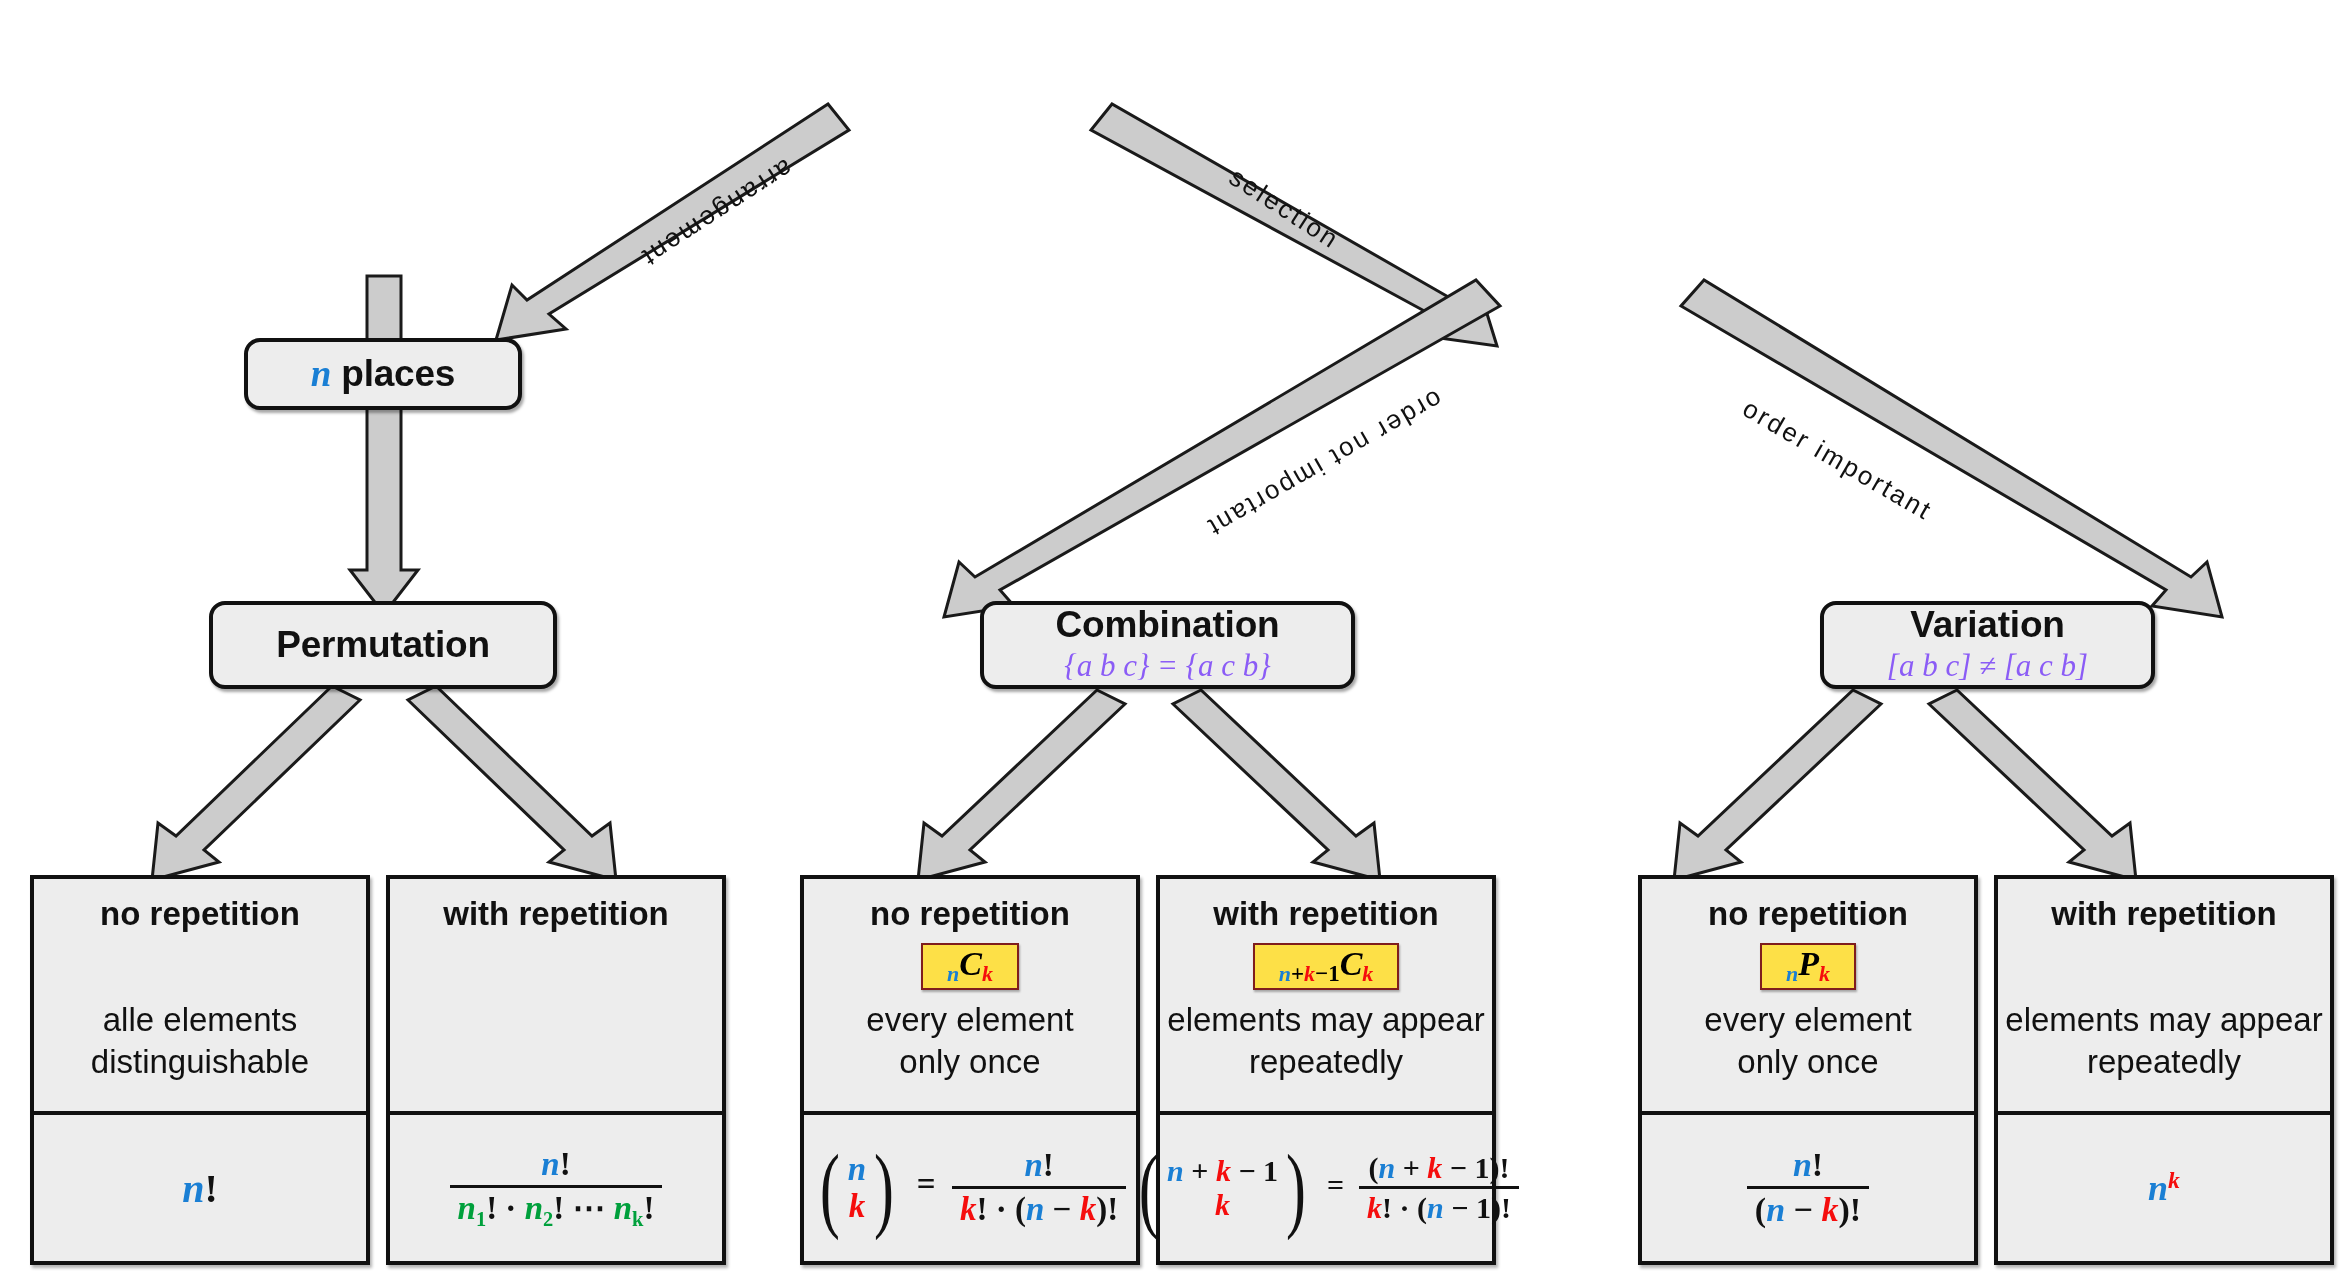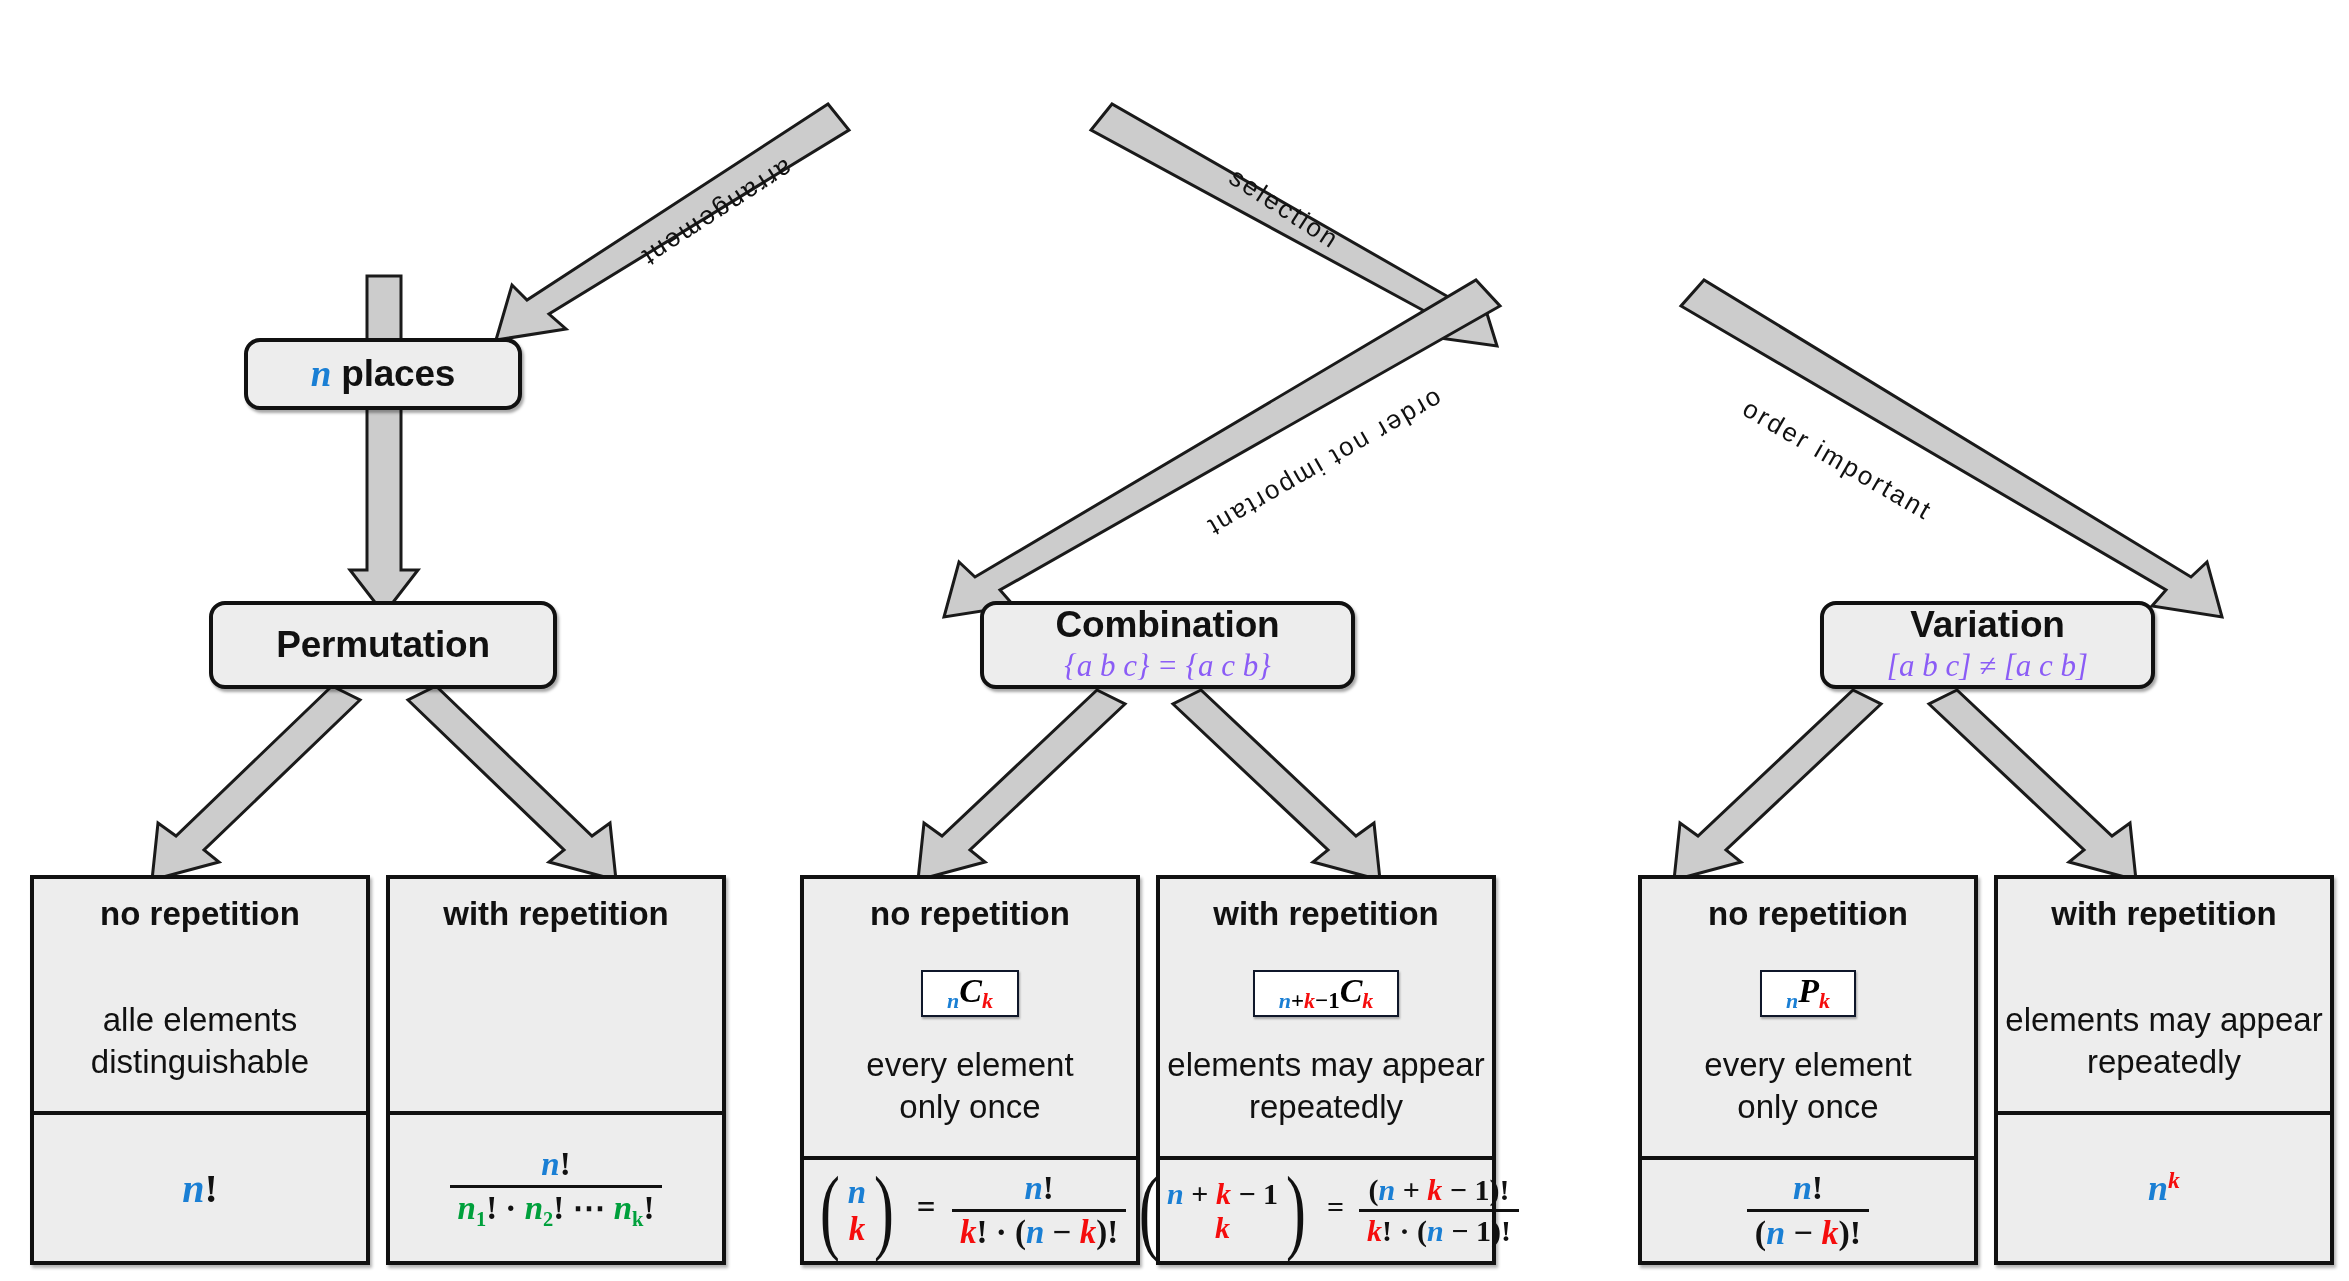--- a/index.html
+++ b/index.html
@@ -63,32 +63,31 @@
     flex-direction:column;
   }
   .card .upper{
     flex:1 1 auto;
     display:flex;
     flex-direction:column;
     align-items:center;
     box-sizing:border-box;
     padding:16px 8px 10px;
     position:relative;
-    gap:27px;
   }
   .card .heading{
     font-size:33px;
     font-weight:bold;
     color:#111;
     white-space:nowrap;
   }
   .card .symbol-box{
     margin-top:10px;
-    border:2px solid #0f172a;
-    background:#ffffff;
+    border:2px solid #7f1d1d;
+    background:#fde047;
     padding:2px 24px 3px;
     box-shadow:1px 2px 2px rgba(0,0,0,.3);
     font-family:"Liberation Serif", serif;
     font-weight:bold;
     line-height:1;
     white-space:nowrap;
   }
   .card .symbol-box .big{ font-size:34px; font-style:italic; }
   .card .symbol-box .sub{ font-size:22px; vertical-align:-6px; font-style:italic; }
   .card .symbol-box .plain{ font-size:23px; vertical-align:-6px; font-style:normal; }

